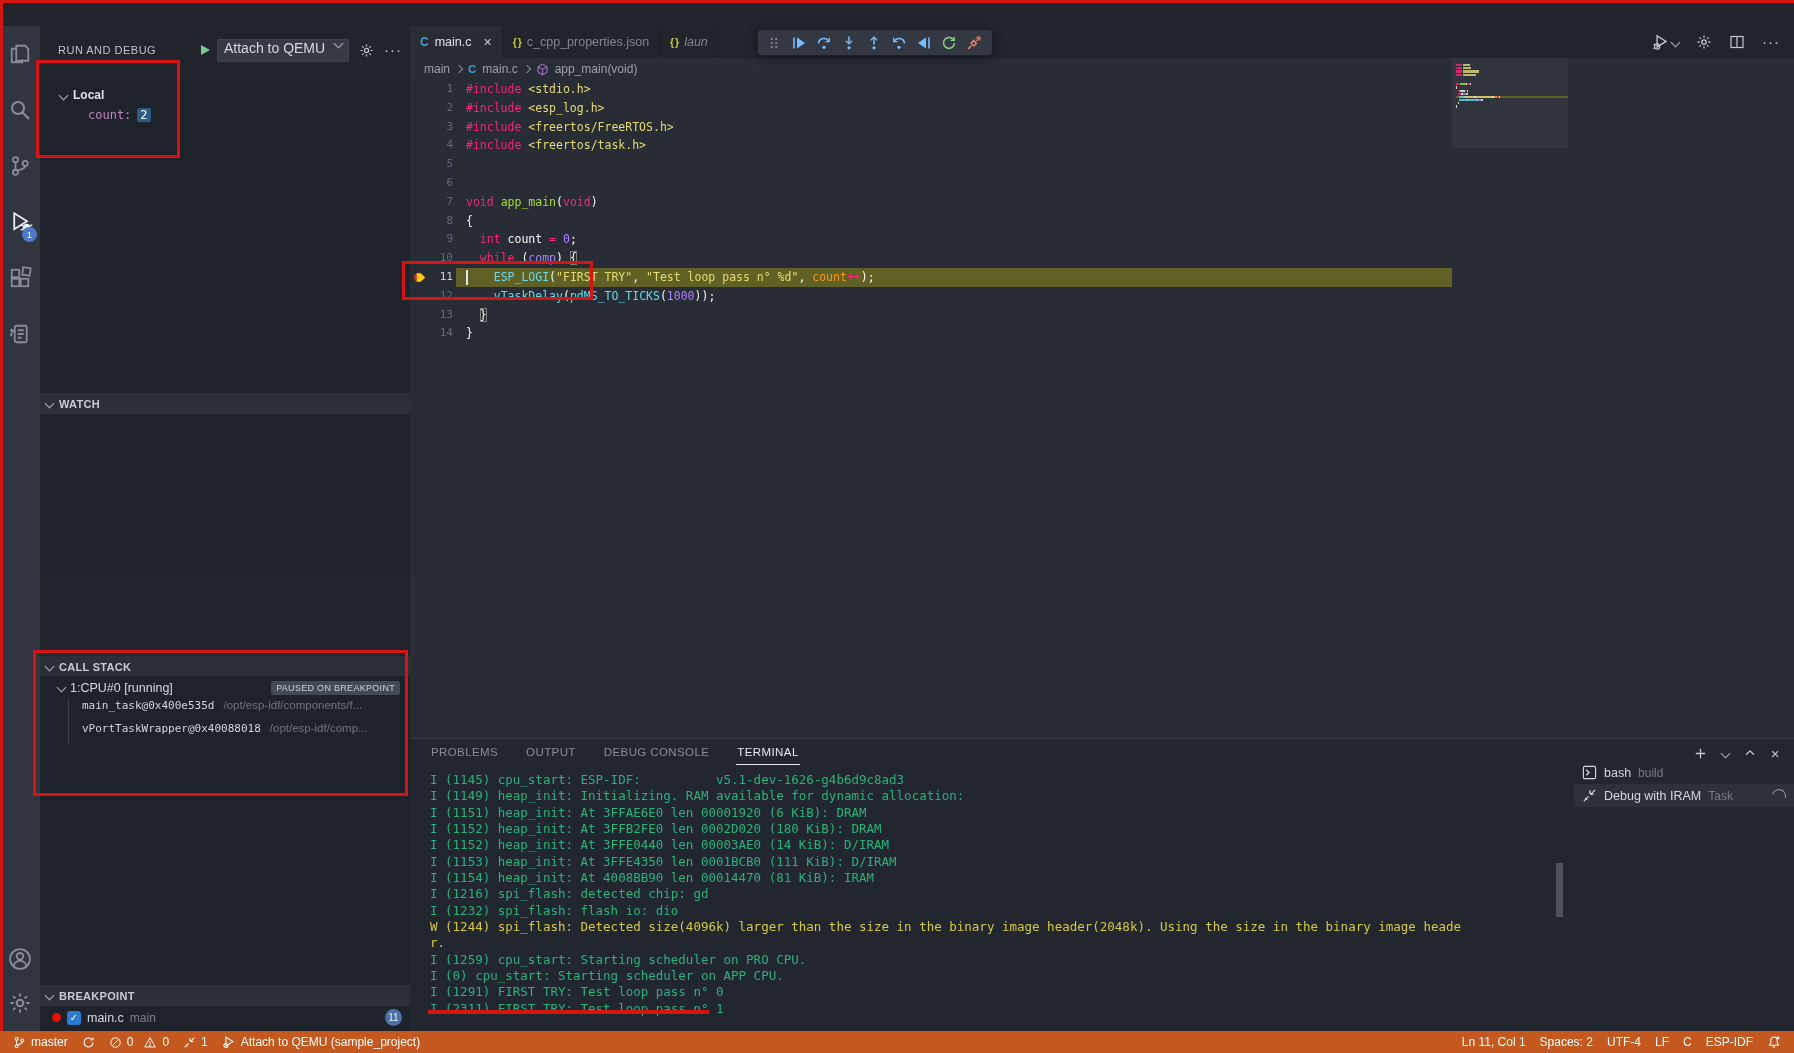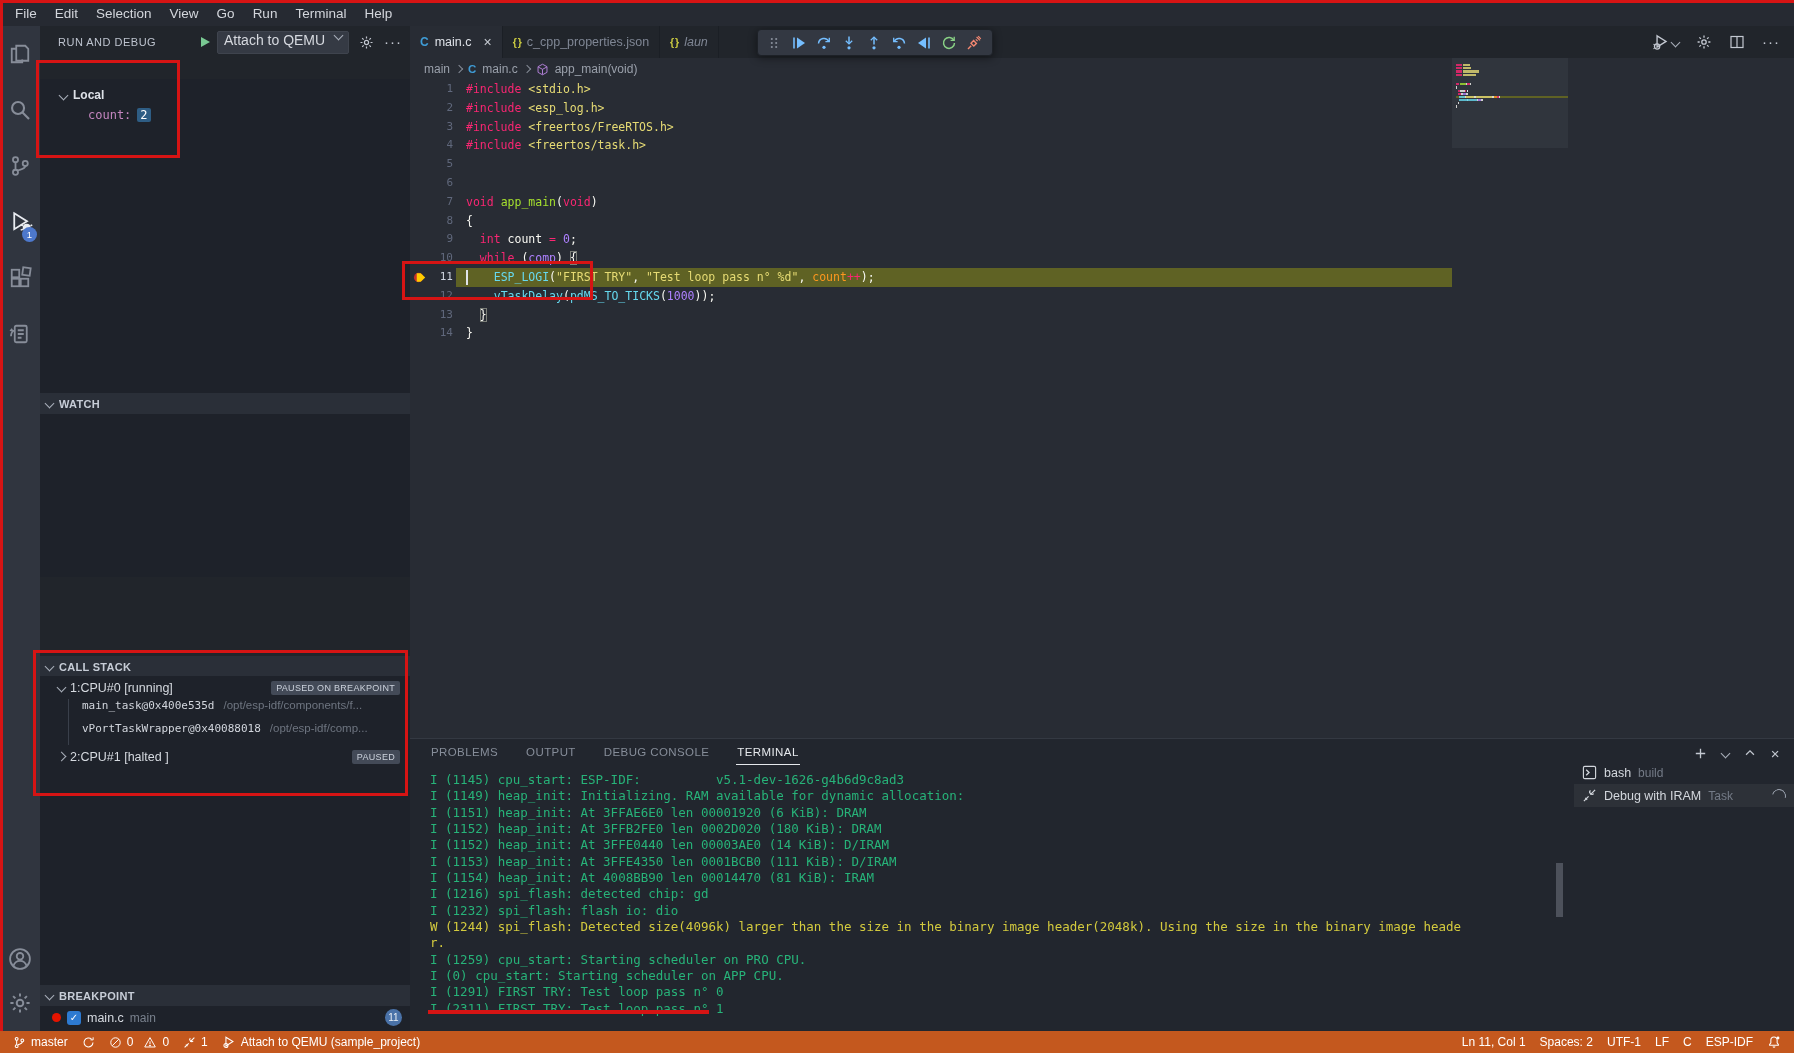--- a/index.html
+++ b/index.html
@@ -13,21 +13,21 @@
   
   .activitybar{position:absolute;left:0;top:26px;width:40px;height:1005px;background:#30353f;z-index:1}
   .ab-icon{width:40px;height:56px;display:flex;align-items:center;justify-content:center;color:#878d99;position:relative;box-sizing:border-box}
   .ab-icon.active{color:#e9ecf1;border-left:2px solid #e9ecf1}
   .ab-badge{position:absolute;right:3px;bottom:8px;min-width:15px;height:15px;border-radius:8px;background:#4d78cc;
             color:#fff;font-size:9.5px;display:flex;align-items:center;justify-content:center;font-family:"Liberation Sans",sans-serif}
   .ab-bottom{position:absolute;bottom:6px;left:0;width:40px}
   .ab-bottom .ab-icon{height:44px}
   
   .sidebar{position:absolute;left:40px;top:26px;width:370px;height:1005px;background:#21252b;z-index:1;font-size:12.5px}
-  .sb-header{position:absolute;left:0;top:0;width:100%;height:32px;display:flex;align-items:center;padding:0 8px 0 18px;box-sizing:border-box}
+  .sb-header{position:absolute;left:0;top:8px;width:100%;height:32px;display:flex;align-items:center;padding:0 8px 0 18px;box-sizing:border-box}
   .sb-title{font-size:11px;letter-spacing:.5px;color:#bdc3ce;flex:1}
   .play-tri{width:0;height:0;border-left:9px solid #79c993;border-top:5.5px solid transparent;border-bottom:5.5px solid transparent;margin-right:7px}
   .launch-box{width:118px;height:21px;background:#353a44;border:1px solid #3f444e;border-radius:2px;display:flex;align-items:flex-start;
               padding:0 6px;font-size:14px;color:#d6d9df;gap:4px}
   .launch-box .lbl{flex:1;white-space:nowrap;overflow:hidden}
   .chev{width:6px;height:6px;border-right:1.4px solid #aab0bb;border-bottom:1.4px solid #aab0bb;transform:rotate(45deg);flex:none}
   .chev.right{transform:rotate(-45deg)}
   .hdr-act{color:#c3c8d1;margin-left:10px}
   .dots{font-size:15px;letter-spacing:1px;color:#c3c8d1;margin-left:10px;line-height:10px}
   .sec-h{position:absolute;left:0;width:100%;height:21px;background:#2a2f38;display:flex;align-items:center;gap:6px;
@@ -103,30 +103,20 @@
   .sb-right{margin-left:auto;display:flex;align-items:center}
   
   .ann{position:absolute;border:3px solid var(--ann);z-index:60;pointer-events:none}
   .annfill{position:absolute;background:var(--ann);z-index:60;pointer-events:none}
 </style>
 </head>
 <body>
 
 <div id="root" style="--tk-kw: #f92672; --tk-str: #e6db74; --tk-num: #ae81ff; --tk-fn: #a6e22e; --tk-call: #66d9ef; --tk-arg: #fd971f; --tk-pl: #f8f8f2; --tk-brm: #f8f8f2; --tl-g: #27b379; --tl-y: #d3ca3e; --ann: #d61414;">
 
-  <div class="menubar" id="menubar">
-      <span>File</span>
-      <span>Edit</span>
-      <span>Selection</span>
-      <span>View</span>
-      <span>Go</span>
-      <span>Run</span>
-      <span>Terminal</span>
-      <span>Help</span>
-    </div>
 
   <div class="activitybar">
     <div class="ab-icon">
       <svg width="24" height="24" viewBox="0 0 16 16" fill="none" stroke="currentColor" stroke-width="1.2">
           <path d="M5.5 2.5h6l2 2v8h-8z"></path>
           <path d="M5.5 4.5h-3v9h7v-1.8"></path>
         </svg>
     </div>
     <div class="ab-icon">
       <svg width="24" height="24" viewBox="0 0 16 16" fill="none" stroke="currentColor" stroke-width="1.4">
@@ -228,25 +218,20 @@
         </div>
         <div class="cs-frame">
           <span class="cs-guide"></span>
           <span class="fn">main_task@0x400e535d</span>
           <span class="fp">/opt/esp-idf/components/f...</span>
         </div>
         <div class="cs-frame">
           <span class="cs-guide"></span>
           <span class="fn">vPortTaskWrapper@0x40088018</span>
           <span class="fp">/opt/esp-idf/comp...</span>
-        </div>
-        <div class="cs-row">
-          <span class="chev right"></span>
-          <span style="font-size: 12.5px; color: rgb(214, 218, 224);">2:CPU#1 [halted ]</span>
-          <span class="blabel">PAUSED</span>
         </div>
       </div>
 
     <div class="sec-h" style="top:959px">
       <span class="chev"></span>
       <span>BREAKPOINT</span>
     </div>
     <div class="sec-b" style="top:980px;height:25px">
       <div class="row" style="padding-left:12px;height:23px">
         <span class="bp-dot"></span>
@@ -623,21 +608,21 @@
       <span>Attach to QEMU (sample_project)</span>
     </div>
     <div class="sb-right">
       <div class="sbi">
           <span>Ln 11, Col 1</span>
         </div>
       <div class="sbi">
           <span>Spaces: 2</span>
         </div>
       <div class="sbi">
-          <span>UTF-1</span>
+          <span>UTF-4</span>
         </div>
       <div class="sbi">
           <span>LF</span>
         </div>
       <div class="sbi">
           <span>C</span>
         </div>
       <div class="sbi">
           <span>ESP-IDF</span>
         </div>

